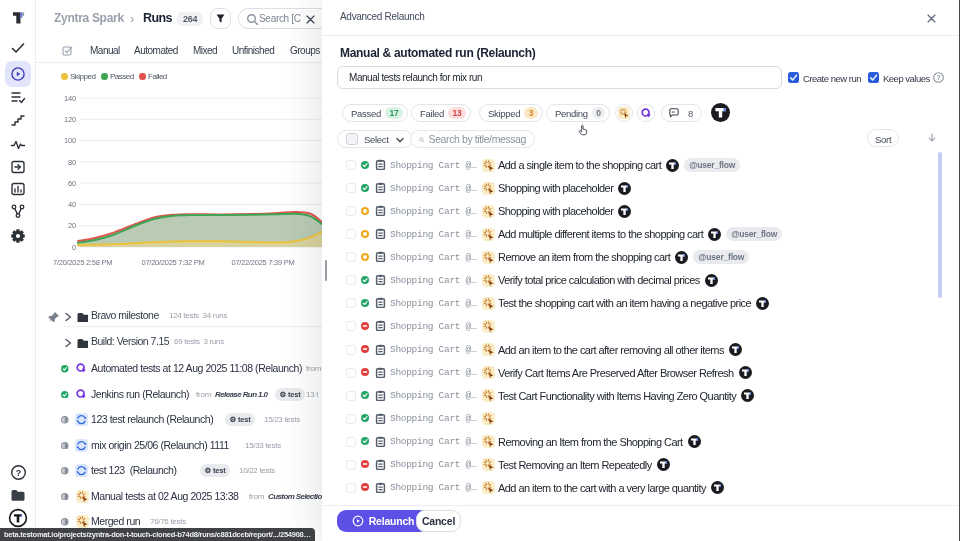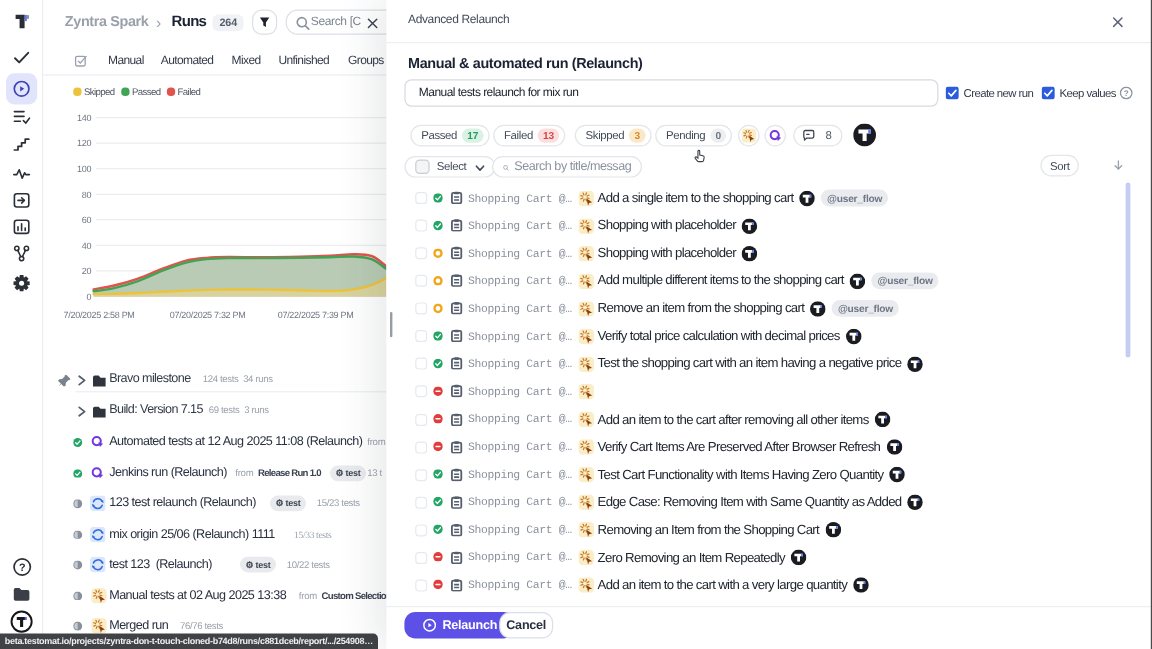--- a/index.html
+++ b/index.html
@@ -16,21 +16,21 @@
 .hbtn { position:absolute; border:1px solid #dcdfe5; border-radius:8px; background:#fff; }
 .tab { position:absolute; font-size:10px; font-weight:500; color:#333b49; letter-spacing:-0.5px;text-align:center; }
 
 .leg { position:absolute; font-size:8px; color:#4e5662; letter-spacing:-0.5px; }
 .dot { display:inline-block; width:6.5px; height:6.5px; border-radius:50%; margin-right:2.5px; vertical-align:-0.5px; }
 
 .rname { font-size:10.5px; font-weight:500; color:#333b49; letter-spacing:-0.5px; white-space:nowrap; }
 .rtitle { font-size:10.5px; font-weight:400; color:#2a3140; letter-spacing:-0.45px; white-space:nowrap; }
 .rmeta { font-size:8px; color:#9aa1ab; letter-spacing:-0.3px; white-space:nowrap; }
 .rfrom { font-size:8px; color:#9aa1ab; letter-spacing:-0.2px; }
-.rfromb { font-size:8px; font-weight:700; color:#3c4350; letter-spacing:-0.6px; white-space:nowrap; }
+.rfromb { font-size:8px; font-weight:700; color:#3c4350; letter-spacing:-0.6px; white-space:nowrap;font-style:italic; }
 .tbadge { background:#e9eaee; border-radius:8px; font-size:7.5px; font-weight:600; color:#3c4350; padding:2px 4.5px; white-space:nowrap; letter-spacing:-0.2px; }
 
 #urlbar { position:absolute; left:0; top:528px; width:315px; height:13px; background:#404245; border-top-right-radius:4px; color:#eef0f2; font-size:7.5px; line-height:13px; padding-left:4px; white-space:nowrap; overflow:hidden; letter-spacing:-0.25px; font-weight:600; }
 
 #modal { position:absolute; left:322px; top:0; width:638px; height:541px; background:#fff; box-shadow:-10px 0 30px rgba(40,45,60,0.10); }
 .mhead { position:absolute; left:18px; top:11px; font-size:10px; color:#414b5a; letter-spacing:-0.3px; }
 .mtitlebig { position:absolute; left:18px; top:46px; font-size:12px; font-weight:700; color:#1a2233; letter-spacing:-0.3px; }
 .pill { position:absolute; height:18px; border:1px solid #e3e5e9; border-radius:9px; background:#fff; font-size:9.5px; font-weight:500; color:#414a58; display:flex; align-items:center; padding:0 4px 0 8px; gap:4px; letter-spacing:-0.3px; }
 .pbadge { border-radius:7px; font-size:8.5px; font-weight:600; padding:1px 4.5px; letter-spacing:-0.2px; }
 
@@ -315,21 +315,21 @@
         <rect width="13" height="13" rx="3.25" fill="#dce7fb"></rect>
 <g stroke="#2f6be0" fill="none" stroke-width="1.25" stroke-linecap="round">
 <path d="M2.86 5.2 A 3.9 3.9 0 0 1 10.14 4.94"></path>
 <path d="M10.14 8.06 A 3.9 3.9 0 0 1 2.86 8.32"></path>
 </g>
 <path d="M9.1 4.94 l1.8200000000000003 -1.3 l0.39 2.6 Z" fill="#2f6be0"></path>
 <path d="M3.9 8.06 l-1.8200000000000003 1.3 l-0.39 -2.6 Z" fill="#2f6be0"></path>
       </svg>
     </div>
     <span class="abs rtitle" style="left:91px;top:438.5px;">mix origin 25/06 (Relaunch) 1111</span>
-    <span class="abs rmeta" style="left:245px;top:440.5px;font-family:Liberation Serif, serif;">15/33 tests</span>
+    <span class="abs rmeta" style="left:245px;top:440.5px;">15/33 tests</span>
     <div class="abs" style="left:61px;top:467px;">
       <svg width="7.5" height="7.5" viewBox="0 0 7.5 7.5" style="">
         <circle cx="3.75" cy="3.75" r="3.75" fill="#8a909b"></circle>
         <path d="M3.75 0.8999999999999999 A 2.85 2.85 0 0 0 3.75 6.6 Z" fill="#c6cad1"></path>
       </svg>
     </div>
     <div class="abs" style="left:75px;top:464px;">
       <svg width="13" height="13" viewBox="0 0 13 13" style="">
         <rect width="13" height="13" rx="3.25" fill="#dce7fb"></rect>
 <g stroke="#2f6be0" fill="none" stroke-width="1.25" stroke-linecap="round">
@@ -996,30 +996,20 @@
             <path d="M4.64 3.43 L3.92 1.90" stroke="#c8782a" stroke-width="1.04" stroke-linecap="round"></path>
             <path d="M6.13 3.37 L6.70 1.78" stroke="#c8782a" stroke-width="1.04" stroke-linecap="round"></path>
             <path d="M7.23 4.38 L8.76 3.66" stroke="#c8782a" stroke-width="1.04" stroke-linecap="round"></path>
             <path d="M7.29 5.87 L8.88 6.44" stroke="#c8782a" stroke-width="1.04" stroke-linecap="round"></path>
             <path d="M6.28 6.97 L7.00 8.50" stroke="#c8782a" stroke-width="1.04" stroke-linecap="round"></path>
             <path d="M4.79 7.03 L4.22 8.62" stroke="#c8782a" stroke-width="1.04" stroke-linecap="round"></path>
             <path d="M3.69 6.02 L2.16 6.74" stroke="#c8782a" stroke-width="1.04" stroke-linecap="round"></path>
             <path d="M6.76 6.5 L11.44 9.62 L8.84 10.14 L8.06 12.48 Z" fill="#8c3d0a"></path>
           </svg>
         </span>
-<div class="mright">
-          <span class="mtitle">Edge Case: Removing Item with Same Quantity as Added</span>
-          <span class="mticon">
-            <svg width="13" height="13" viewBox="0 0 13 13" style="">
-              <circle cx="6.5" cy="6.5" r="6.5" fill="#1b1c21"></circle>
-              <path d="M2.99 3.38 h7.0200000000000005 v2.21 h-2.34 v4.29 h-2.34 v-4.29 h-2.34 Z" fill="#fff"></path>
-              <path d="M8.58 3.38 h1.43 v2.21 h-1.43 Z" fill="#5a78f2"></path>
-            </svg>
-          </span>
-        </div>
 </div>
       <div class="abs mrow" style="top:430.34000000000003px;">
 <span class="mcb"></span>
 <span class="msticon">
           <svg width="8" height="8" viewBox="0 0 8 8" style="">
             <circle cx="4.0" cy="4.0" r="4.0" fill="#23a566"></circle>
             <path d="M2.16 4.16 L3.52 5.52 L6.0 2.64" stroke="#fff" stroke-width="1.12" fill="none" stroke-linecap="round" stroke-linejoin="round"></path>
           </svg>
         </span>
 <span class="mclip">
@@ -1083,21 +1073,21 @@
             <path d="M6.13 3.37 L6.70 1.78" stroke="#c8782a" stroke-width="1.04" stroke-linecap="round"></path>
             <path d="M7.23 4.38 L8.76 3.66" stroke="#c8782a" stroke-width="1.04" stroke-linecap="round"></path>
             <path d="M7.29 5.87 L8.88 6.44" stroke="#c8782a" stroke-width="1.04" stroke-linecap="round"></path>
             <path d="M6.28 6.97 L7.00 8.50" stroke="#c8782a" stroke-width="1.04" stroke-linecap="round"></path>
             <path d="M4.79 7.03 L4.22 8.62" stroke="#c8782a" stroke-width="1.04" stroke-linecap="round"></path>
             <path d="M3.69 6.02 L2.16 6.74" stroke="#c8782a" stroke-width="1.04" stroke-linecap="round"></path>
             <path d="M6.76 6.5 L11.44 9.62 L8.84 10.14 L8.06 12.48 Z" fill="#8c3d0a"></path>
           </svg>
         </span>
 <div class="mright">
-          <span class="mtitle">Zero Removing an Item Repeatedly</span>
+          <span class="mtitle">Test Removing an Item Repeatedly</span>
           <span class="mticon">
             <svg width="13" height="13" viewBox="0 0 13 13" style="">
               <circle cx="6.5" cy="6.5" r="6.5" fill="#1b1c21"></circle>
               <path d="M2.99 3.38 h7.0200000000000005 v2.21 h-2.34 v4.29 h-2.34 v-4.29 h-2.34 Z" fill="#fff"></path>
               <path d="M8.58 3.38 h1.43 v2.21 h-1.43 Z" fill="#5a78f2"></path>
             </svg>
           </span>
         </div>
 </div>
       <div class="abs mrow" style="top:476.48px;">

